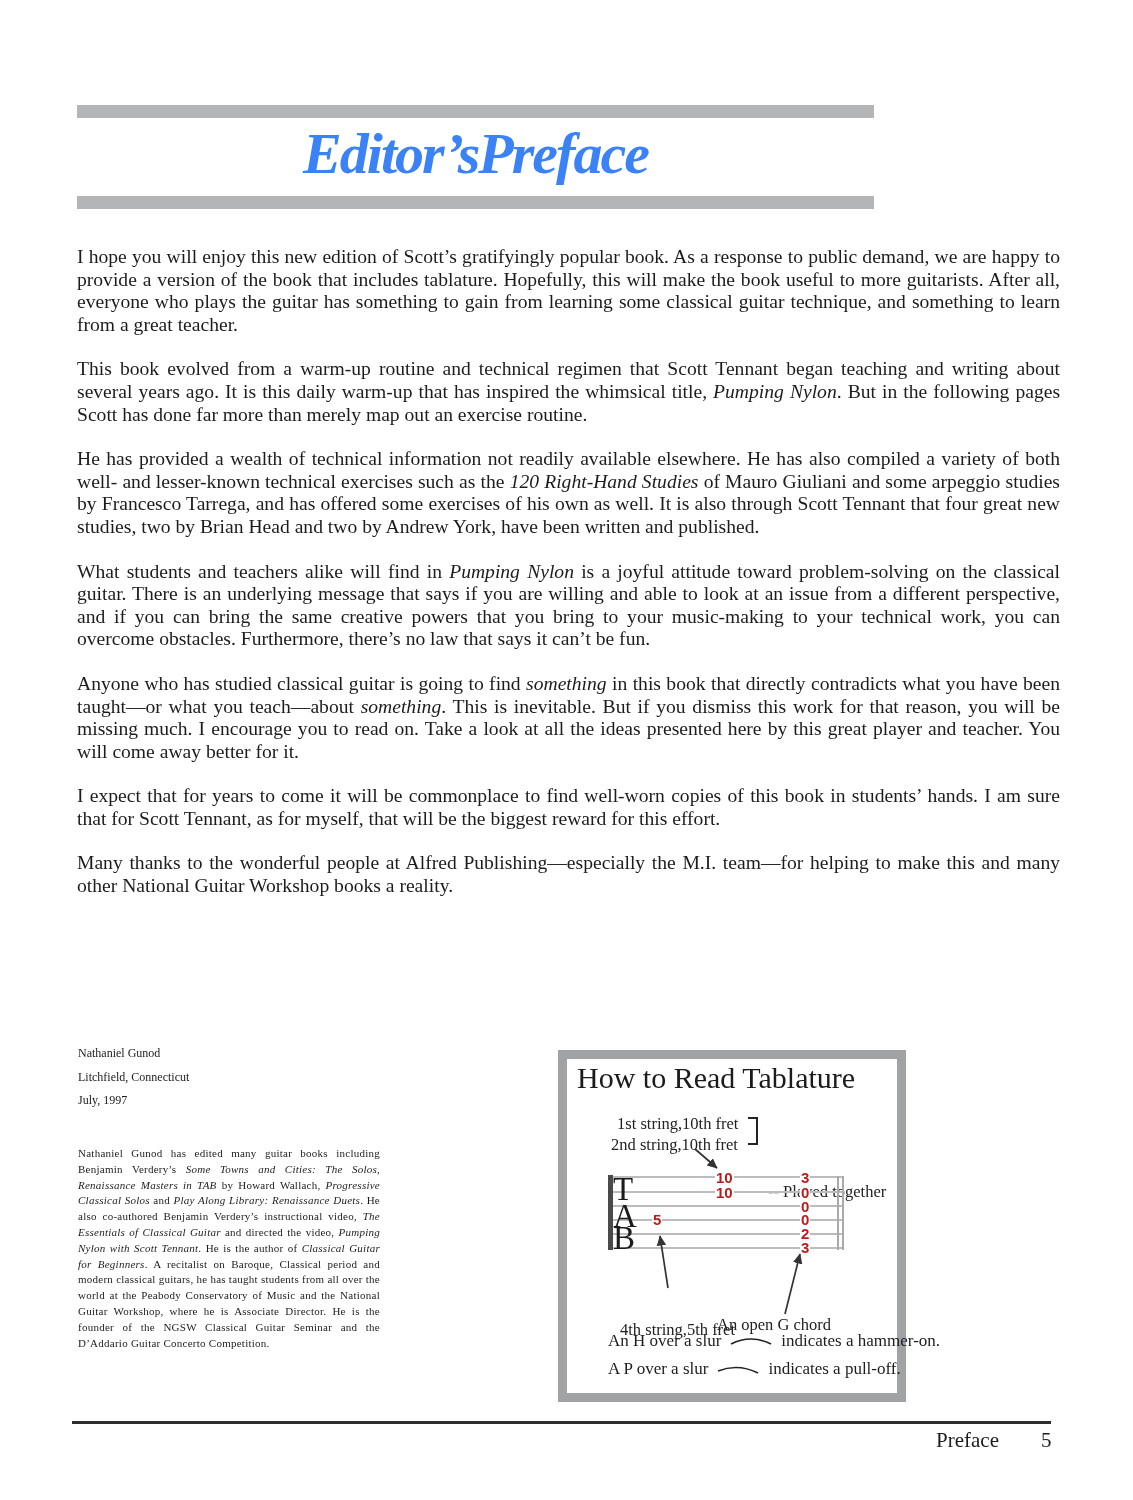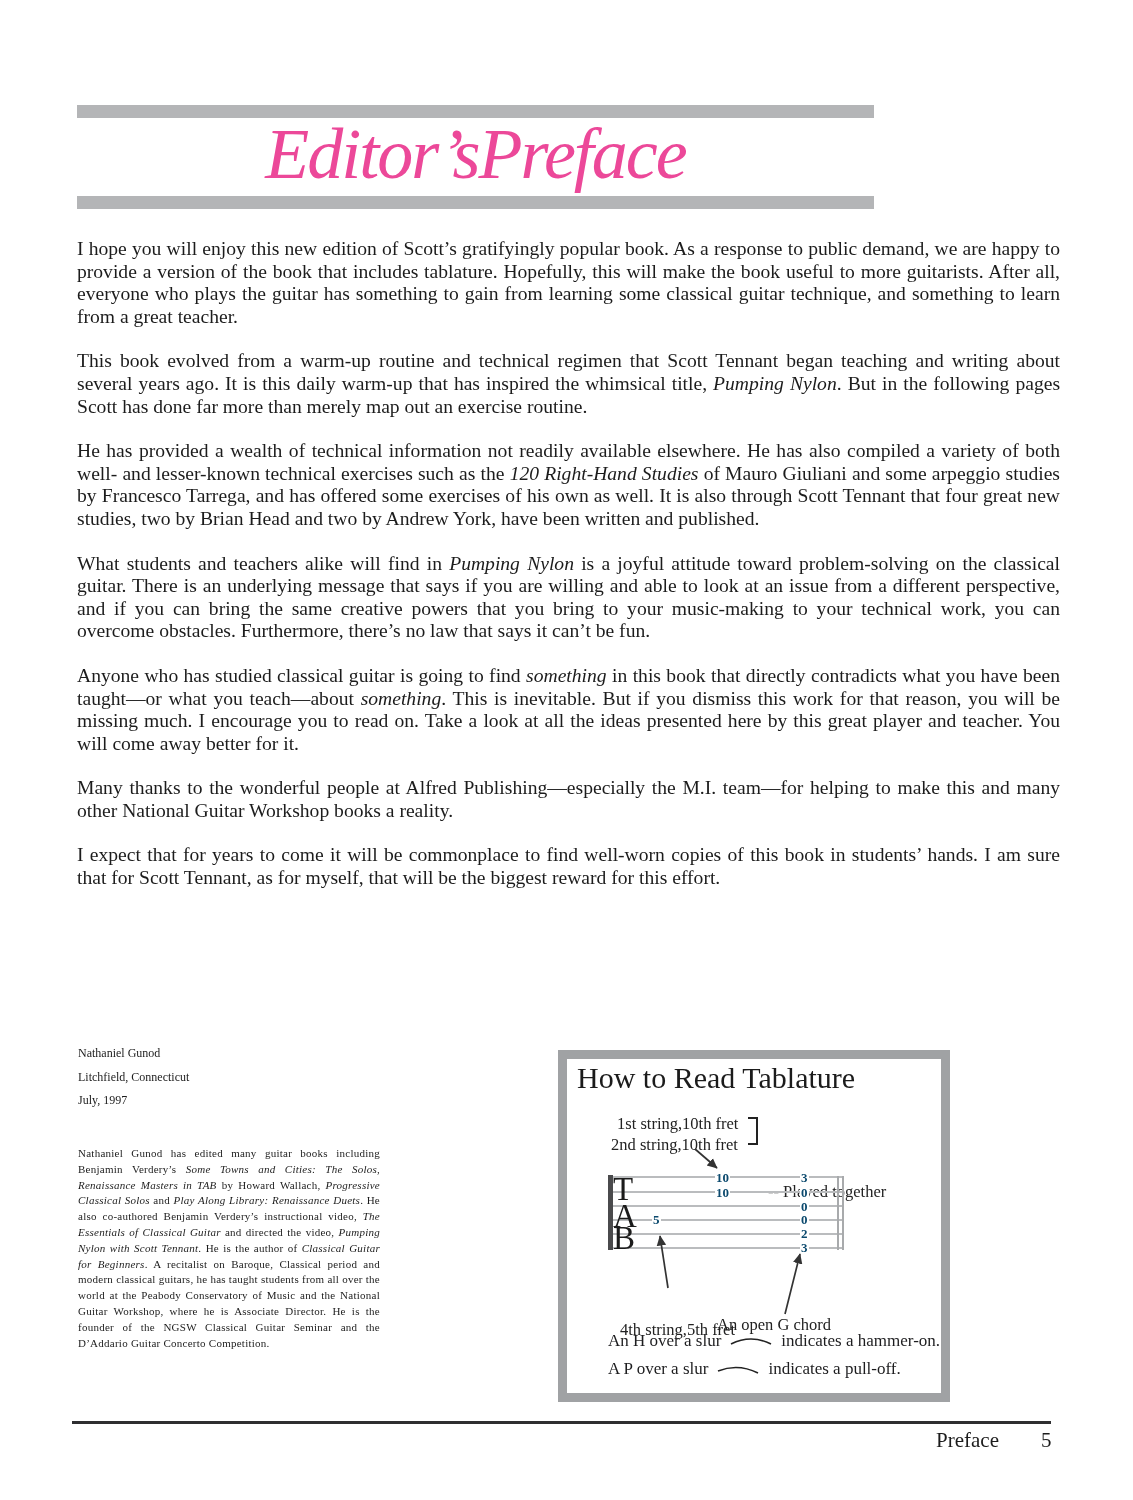--- a/index.html
+++ b/index.html
@@ -7,56 +7,56 @@
     position:relative; width:1133px; height:1500px; margin:0 auto;
     background:#ffffff; overflow:hidden;
     font-family:"Liberation Serif", serif; color:#1c1c1c;
   }
   
   .hbar { position:absolute; left:77px; width:797px; height:13px; background:#b4b5b7; }
   .hbar.top { top:105px; }
   .hbar.bottom { top:196px; }
   .page-title {
     position:absolute; left:77px; top:112px; width:797px; height:84px;
-    text-align:center; font-style:italic; font-weight:normal;
-    font-size:72px; line-height:84px; letter-spacing:-2px; margin:0; color:#ec4899;
+    text-align:center; font-style:italic; font-weight:bold;
+    font-size:58px; line-height:84px; letter-spacing:-2px; margin:0; color:#3b82f6;
     white-space:nowrap;
   }
   
   .body-copy {
     position:absolute; left:77px; top:234px; width:983px;
     font-size:19.6px; line-height:22.6px; text-align:justify;
   }
-  .body-copy p { margin:4px 0 22px 0; }
+  .body-copy p { margin:12px 0 22px 0; }
   
   .signature { position:absolute; left:78px; top:1042px; font-size:12px; line-height:23.5px; }
   
   .bio {
     position:absolute; left:78px; top:1146px; width:302px;
     font-size:11px; line-height:15.8px; text-align:justify; letter-spacing:0.25px;
   }
   
   .tab-box {
-    position:absolute; left:558px; top:1050px; width:392px; height:352px;
+    position:absolute; left:558px; top:1050px; width:348px; height:352px;
     border:9px solid #a0a2a4; background:#fff; box-sizing:border-box;
   }
   .abs { position:absolute; }
   .tab-title { left:10px; top:2px; font-size:30px; white-space:nowrap; color:#1b1b1b; }
   .callout { font-size:16.5px; line-height:20px; white-space:nowrap; color:#222; }
   .bracket {
     left:181px; top:58px; width:10px; height:28px; box-sizing:border-box;
     border:2px solid #222; border-left:none;
   }
   .sline { left:41px; width:235px; height:2px; background:#babcbe; }
   .vbar-left { left:41px; top:116px; width:5px; height:75px; background:#4a4a4c; }
   .vbar-r { top:117px; width:2px; height:74px; background:#a8aaac; }
   .tab-letter { left:46px; font-size:33px; line-height:33px; color:#1b1b1b; }
   .fret {
-    font-family:Liberation Serif, serif; font-weight:bold;
-    font-size:13px; line-height:14px; background:#fff; padding:0 1px; color:#0c4a6e;
+    font-family:Liberation Sans, sans-serif; font-weight:bold;
+    font-size:15px; line-height:14px; background:#fff; padding:0 1px; color:#b91c1c;
   }
   .legend { left:41px; font-size:17px; white-space:nowrap; color:#1d1d1f; }
   .legend .slur { vertical-align:-1px; margin:0 8px; }
   .arrows { left:0; top:0; width:422px; height:334px; }
   
   .footer-rule { position:absolute; left:72px; top:1421px; width:979px; height:3px; background:#2e2e30; }
   .footer-label { position:absolute; left:936px; top:1428px; font-size:21px; }
   .footer-page  { position:absolute; left:1041px; top:1428px; font-size:21px; }
 </style>
 </head>
@@ -67,22 +67,22 @@
   <div class="hbar top"></div>
   <h1 class="page-title">Editor’sPreface</h1>
   <div class="hbar bottom"></div>
 
   <div class="body-copy">
     <p><span>I hope you will enjoy this new edition of Scott’s gratifyingly popular book.  As a response to public demand, we are happy to provide a version of the book that includes tablature.  Hopefully, this will make the book useful to more guitarists.  After all, everyone who plays the guitar has something to gain from learning some classical guitar technique, and something to learn from a great teacher.</span></p>
     <p><span>This book evolved from a warm-up routine and technical regimen that Scott Tennant began teaching and writing about several years ago.  It is this daily warm-up that has inspired the whimsical title, </span><i>Pumping Nylon</i><span>.  But in the following pages Scott has done far more than merely map out an exercise routine.</span></p>
     <p><span>He has provided a wealth of technical information not readily available elsewhere.  He has also compiled a variety of both well- and lesser-known technical exercises such as the </span><i>120 Right-Hand Studies</i><span> of Mauro Giuliani and some arpeggio studies by Francesco Tarrega, and has offered some exercises of his own as well.  It is also through Scott Tennant that four great new studies, two by Brian Head and two by Andrew York, have been written and published.</span></p>
     <p><span>What students and teachers alike will find in </span><i>Pumping Nylon</i><span> is a joyful attitude toward problem-solving on the classical guitar.  There is an underlying message that says if you are willing and able to look at an issue from a different perspective, and if you can bring the same creative powers that you bring to your music-making to your technical work, you can overcome obstacles.  Furthermore, there’s no law that says it can’t be fun.</span></p>
     <p><span>Anyone who has studied classical guitar is going to find </span><i>something</i><span> in this book that directly contradicts what you have been taught—or what you teach—about </span><i>something</i><span>.  This is inevitable.  But if you dismiss this work for that reason, you will be missing much.  I encourage you to read on.  Take a look at all the ideas presented here by this great player and teacher.  You will come away better for it.</span></p>
+    <p><span>I expect that for years to come it will be commonplace to find well-worn copies of this book in students’ hands.  I am sure that for Scott Tennant, as for myself, that will be the biggest reward for this effort.</span></p>
     <p><span>Many thanks to the wonderful people at Alfred Publishing—especially the M.I. team—for helping to make this and many other National Guitar Workshop books a reality.</span></p>
-    <p><span>I expect that for years to come it will be commonplace to find well-worn copies of this book in students’ hands.  I am sure that for Scott Tennant, as for myself, that will be the biggest reward for this effort.</span></p>
   </div>
 
   <div class="signature">
     <div>Nathaniel Gunod</div>
     <div>Litchfield, Connecticut</div>
     <div>July, 1997</div>
   </div>
 
   <div class="bio"><span>Nathaniel Gunod has edited many guitar books including Benjamin Verdery’s </span><i>Some Towns and Cities: The Solos</i><span>, </span><i>Renaissance Masters in TAB</i><span> by Howard Wallach, </span><i>Progressive Classical Solos</i><span> and </span><i>Play Along Library: Renaissance Duets</i><span>.  He also co-authored Benjamin Verdery’s instructional video, </span><i>The Essentials of Classical Guitar</i><span> and directed the video, </span><i>Pumping Nylon with Scott Tennant</i><span>.  He is the author of </span><i>Classical Guitar for Beginners</i><span>.  A recitalist on Baroque, Classical period and modern classical guitars, he has taught students from all over the world at the Peabody Conservatory of Music and the National Guitar Workshop, where he is Associate Director.  He is the founder of the NGSW Classical Guitar Seminar and the D’Addario Guitar Concerto Competition.</span></div>
 

